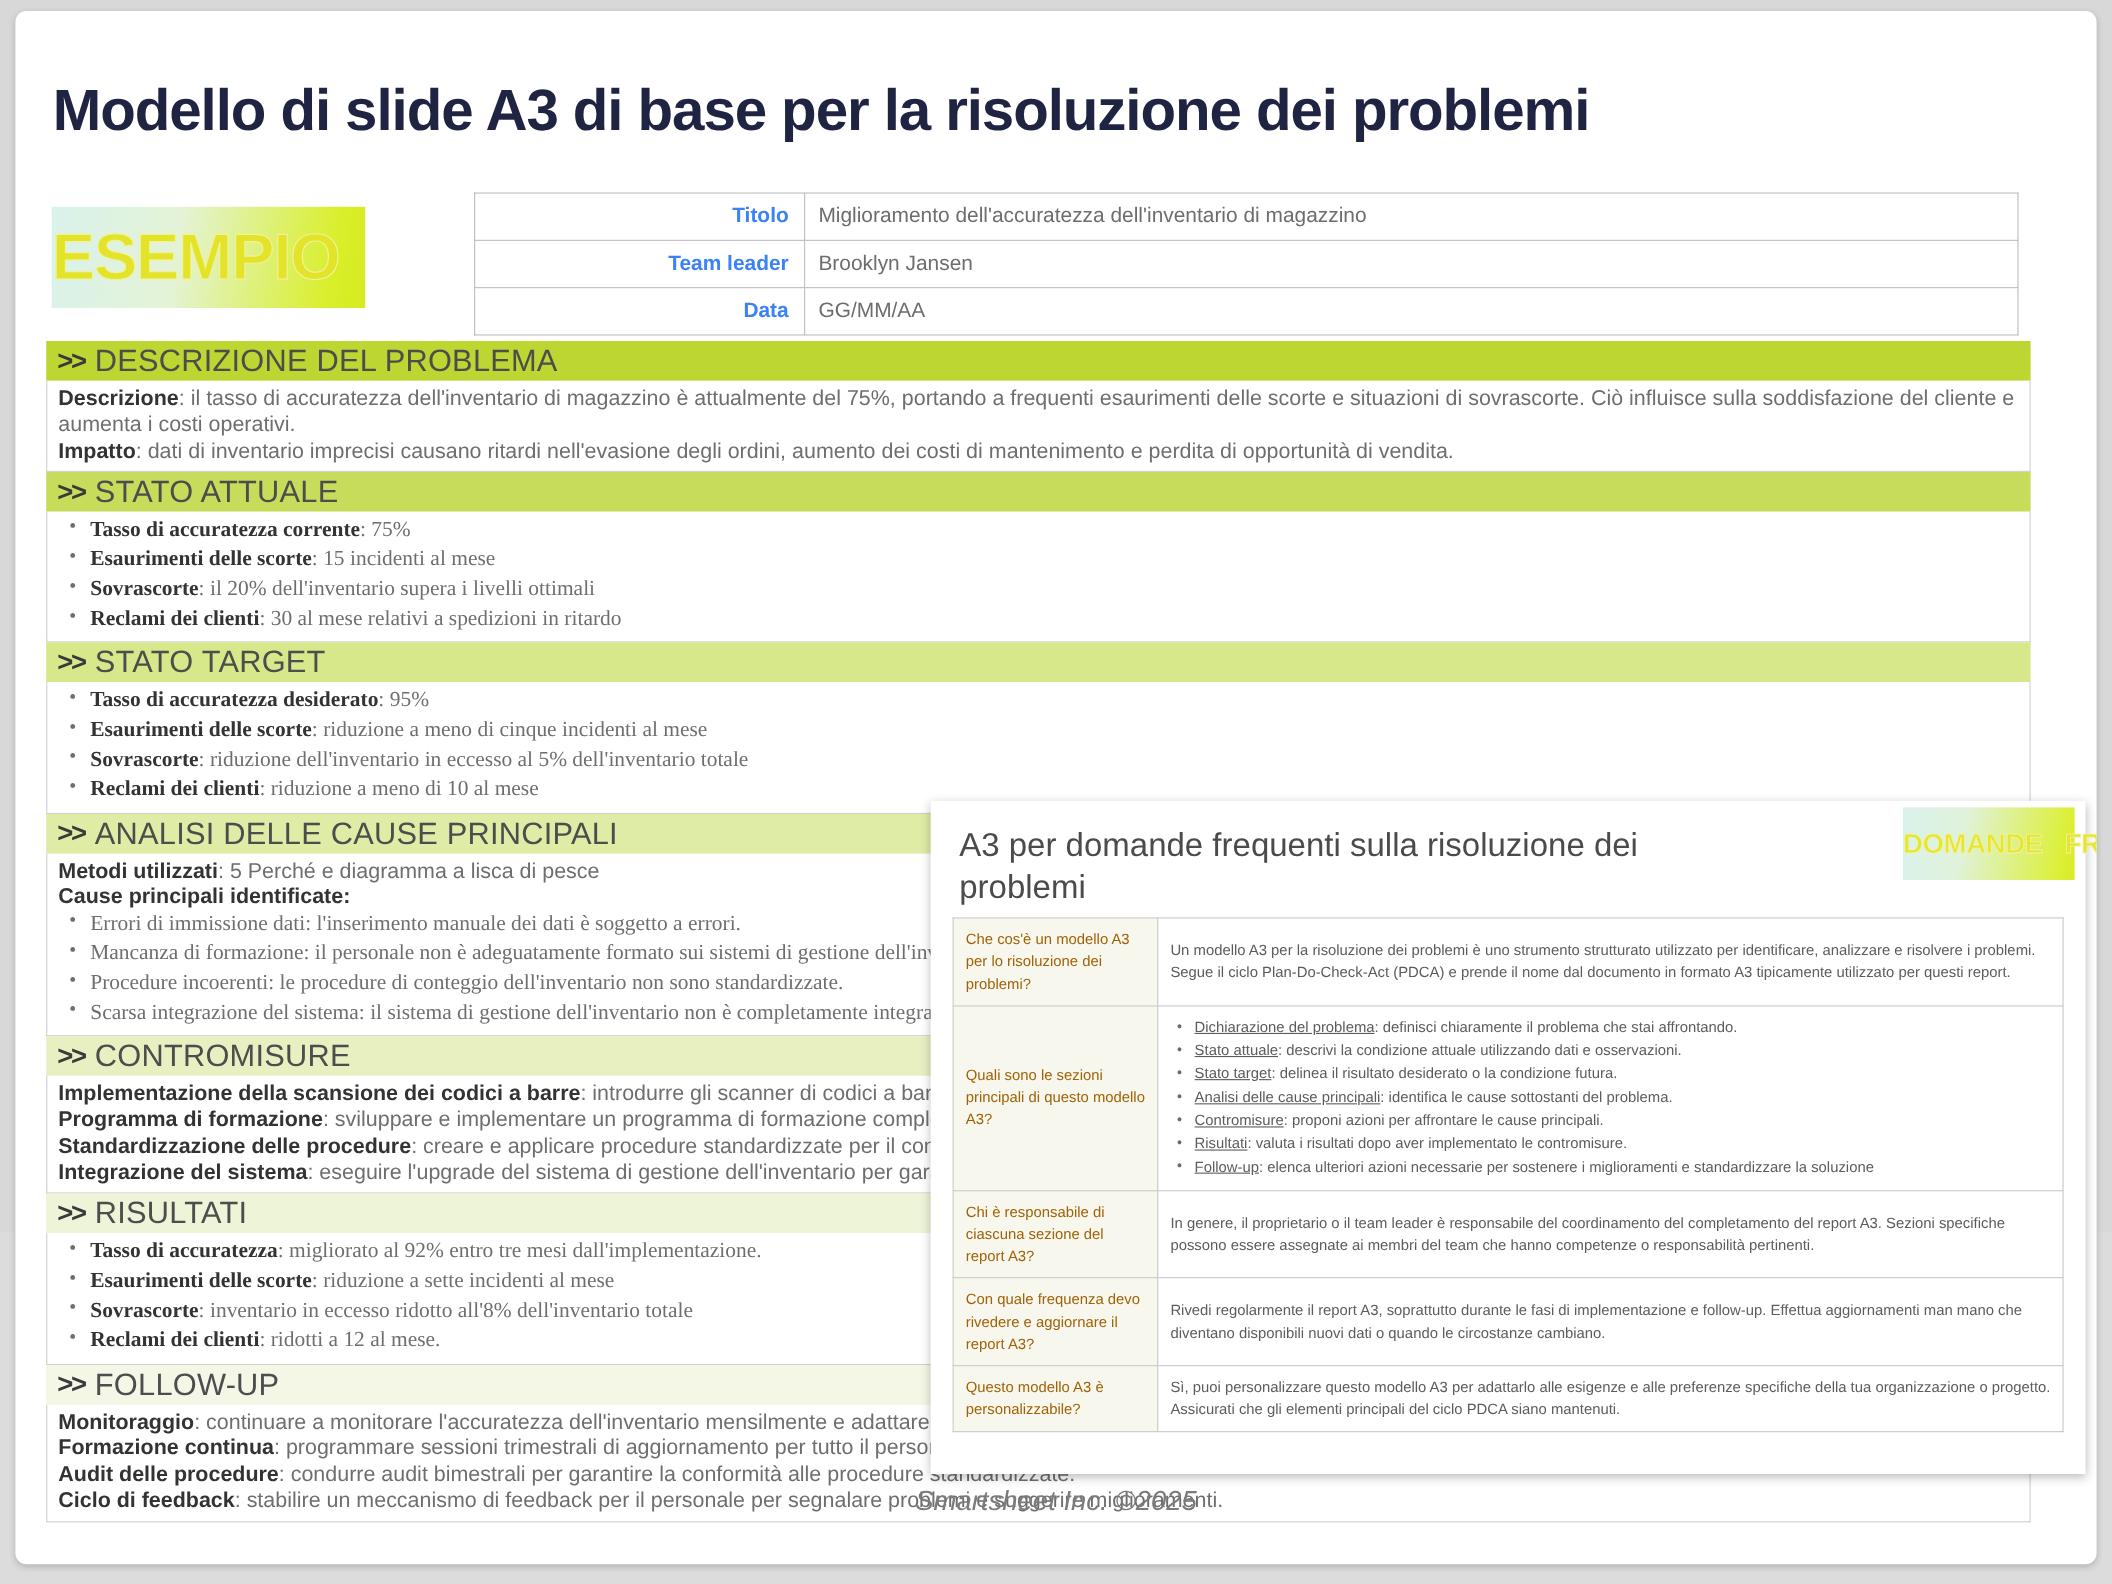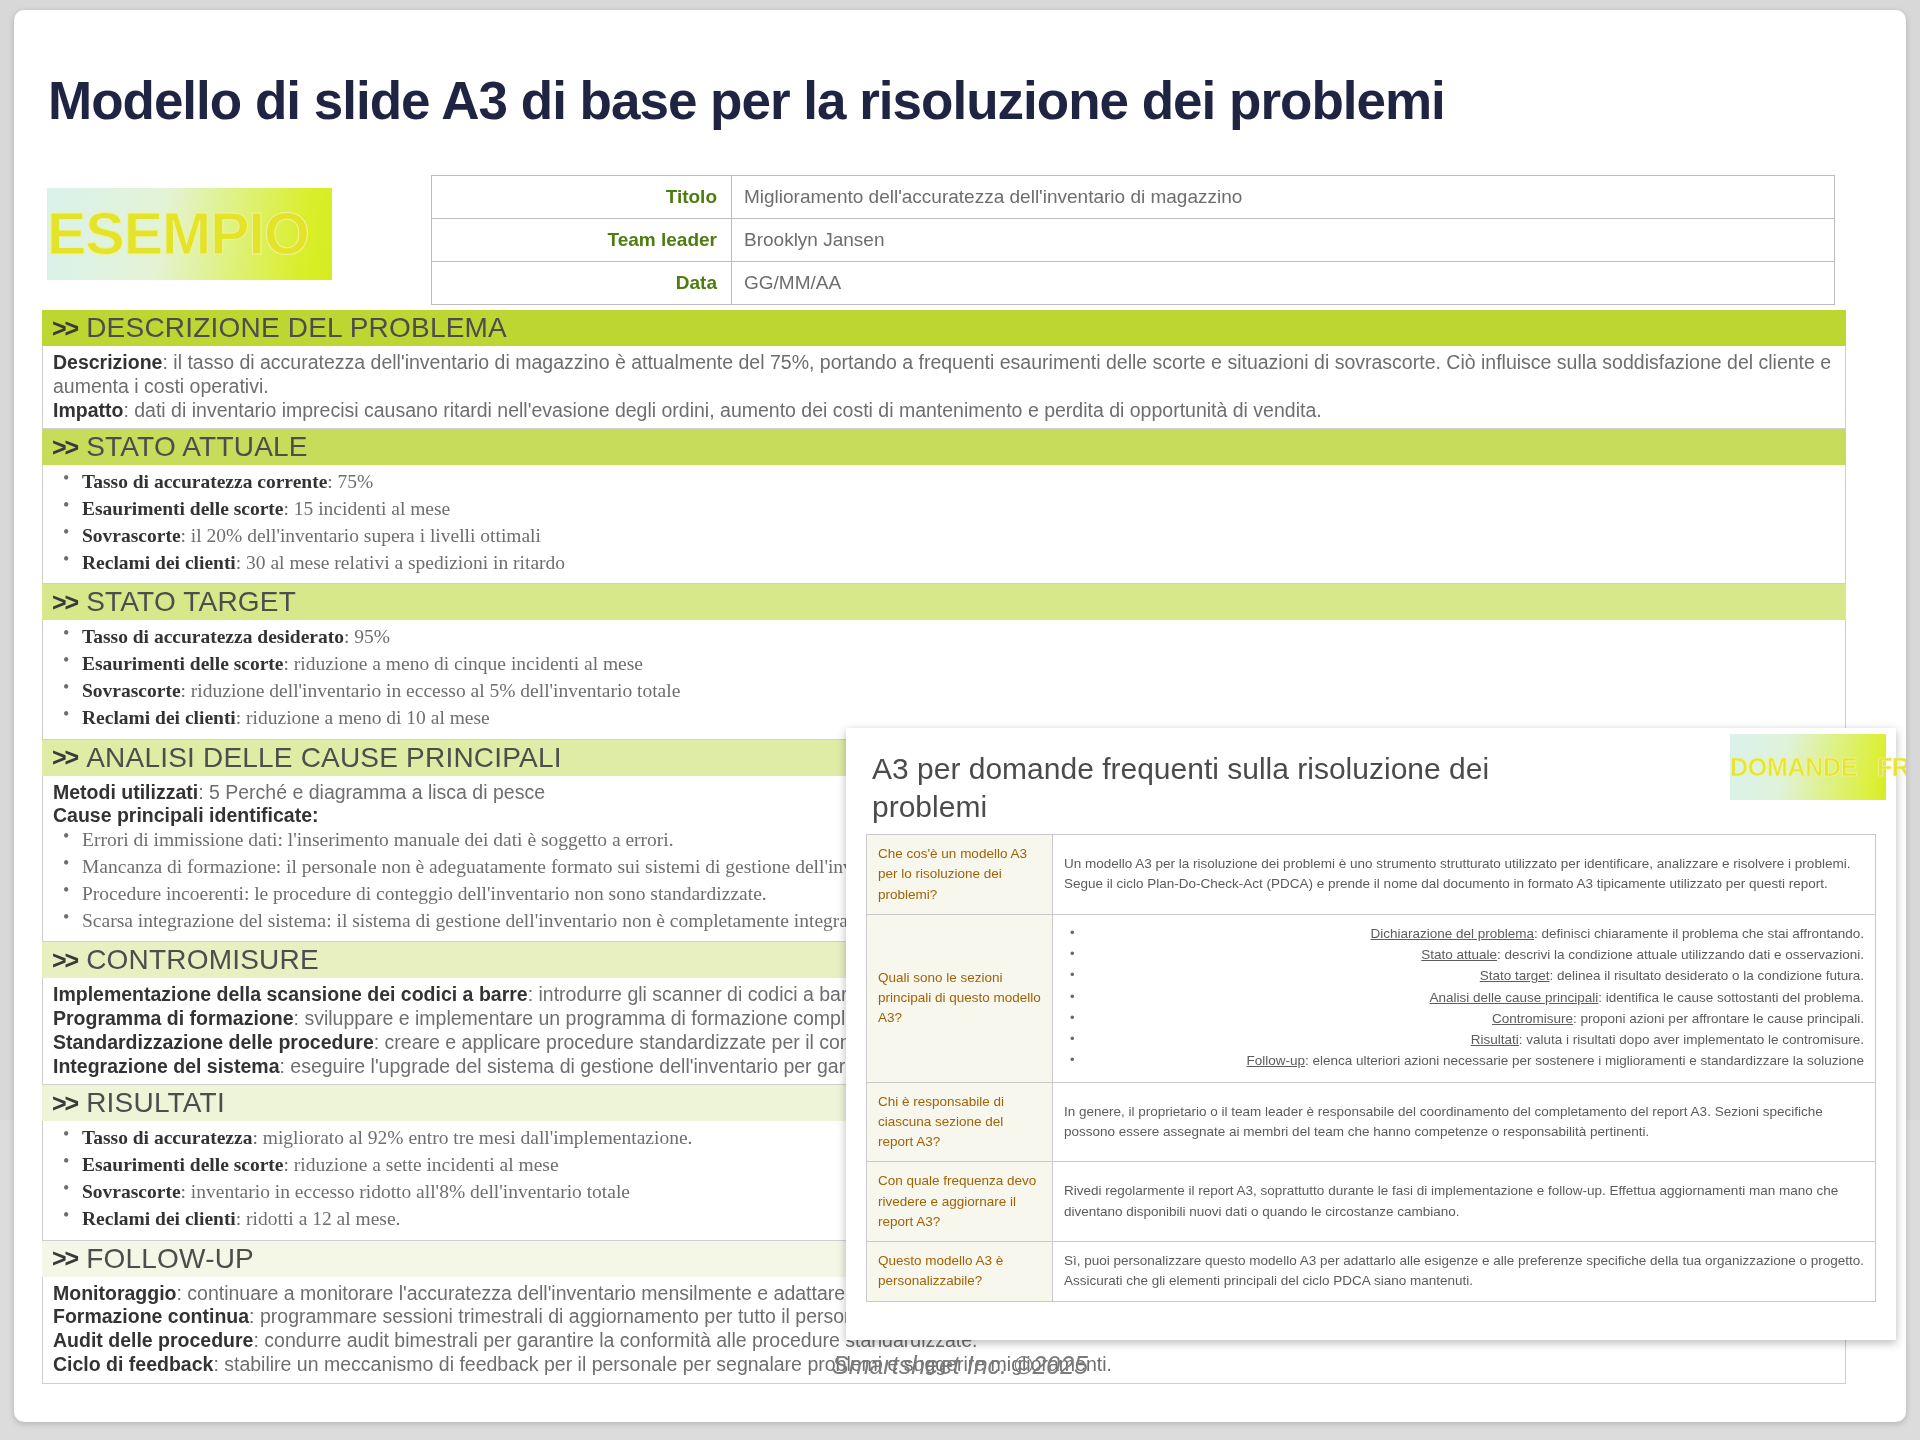--- a/index.html
+++ b/index.html
@@ -64,21 +64,21 @@
     height: 43px;
     font-size: 19px;
     color: #6d6d6d;
     padding: 0 12px;
     vertical-align: middle;
   }
   .info-table td.lbl {
     width: 300px;
     text-align: right;
     font-weight: bold;
-    color: #4d7c0f;
+    color: #3b82f6;
     padding-right: 14px;
   }
 
   
   .sections {
     position: absolute;
     left: 28px; top: 300px;
     width: 1804px;
   }
   .sec-head {
@@ -168,21 +168,21 @@
     color: #5c5c5c;
     padding: 9px 11px;
     vertical-align: middle;
   }
   .faq-table td.q {
     width: 186px;
     background: #f7f7ee;
     color: #a16207;
   }
   .faq-table td.a { vertical-align: middle; }
-  .faq-table ul { list-style: none; margin: 0; padding: 0; text-align: right; }
+  .faq-table ul { list-style: none; margin: 0; padding: 0; }
   .faq-table ul li {
     position: relative;
     padding-left: 22px;
     margin-bottom: 1px;
   }
   .faq-table ul li:before {
     content: "\2022";
     position: absolute; left: 6px; top: -1px;
     font-size: 13px; color: #6a6a6a;
   }

